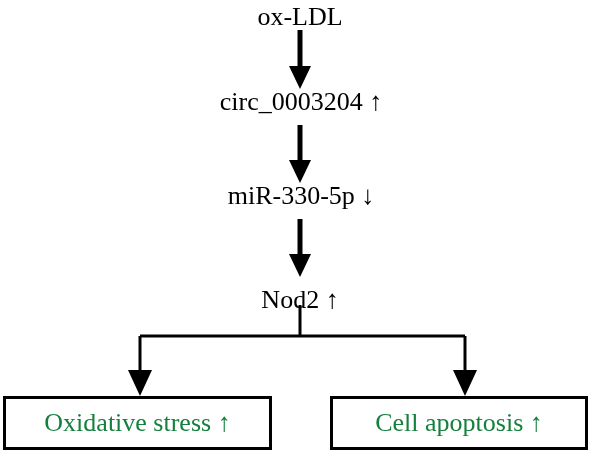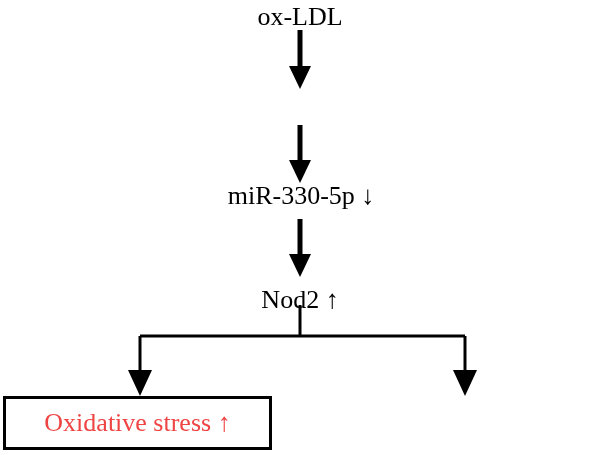--- a/index.html
+++ b/index.html
@@ -33,21 +33,21 @@
     border: 3px solid #000000;
     background: #ffffff;
     display: flex;
     align-items: center;
     justify-content: center;
   }
   .box-label {
     font-size: 26px;
     line-height: 30px;
     white-space: nowrap;
-    color: #ef4444;
+    color: #15803d;
   }
   .edge-svg {
     position: absolute;
     left: 0;
     top: 0;
     width: 600px;
     height: 455px;
     pointer-events: none;
   }
 </style>
@@ -84,23 +84,27 @@
     </g>
 
     <g>
       <line x1="465" y1="336" x2="465" y2="372" stroke="#000" stroke-width="3"></line>
       <polygon points="453,370 477,370 465,396" fill="#000"></polygon>
     </g>
   </svg>
 
   <div class="node-label" style="left:300px; top:2px;">ox-LDL</div>
 
+  <div class="node-label" style="left:301px; top:87px;">circ_0003204 ↑</div>
 
   <div class="node-label" style="left:301px; top:181px;">miR-330-5p ↓</div>
 
   <div class="node-label" style="left:300px; top:285px;">Nod2 ↑</div>
 
   <div class="box" style="left:3px; top:396px; width:269px; height:54px;">
     <span class="box-label">Oxidative stress ↑</span>
   </div>
 
+  <div class="box" style="left:330px; top:396px; width:258px; height:54px;">
+    <span class="box-label">Cell apoptosis ↑</span>
+  </div>
 
 </div>
 
 </body></html>

